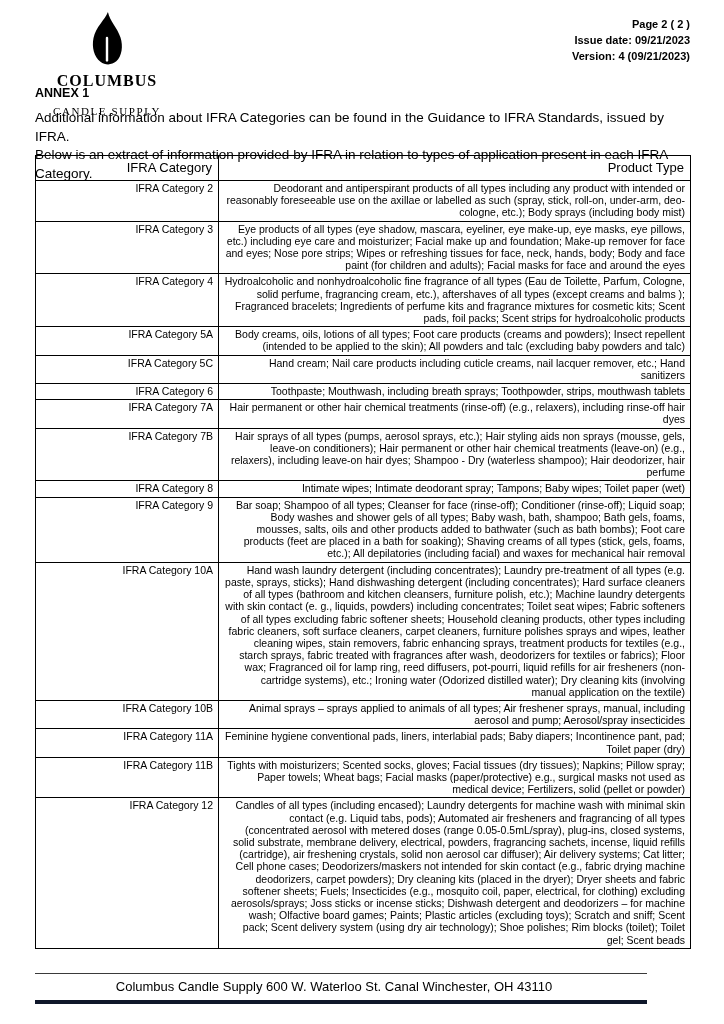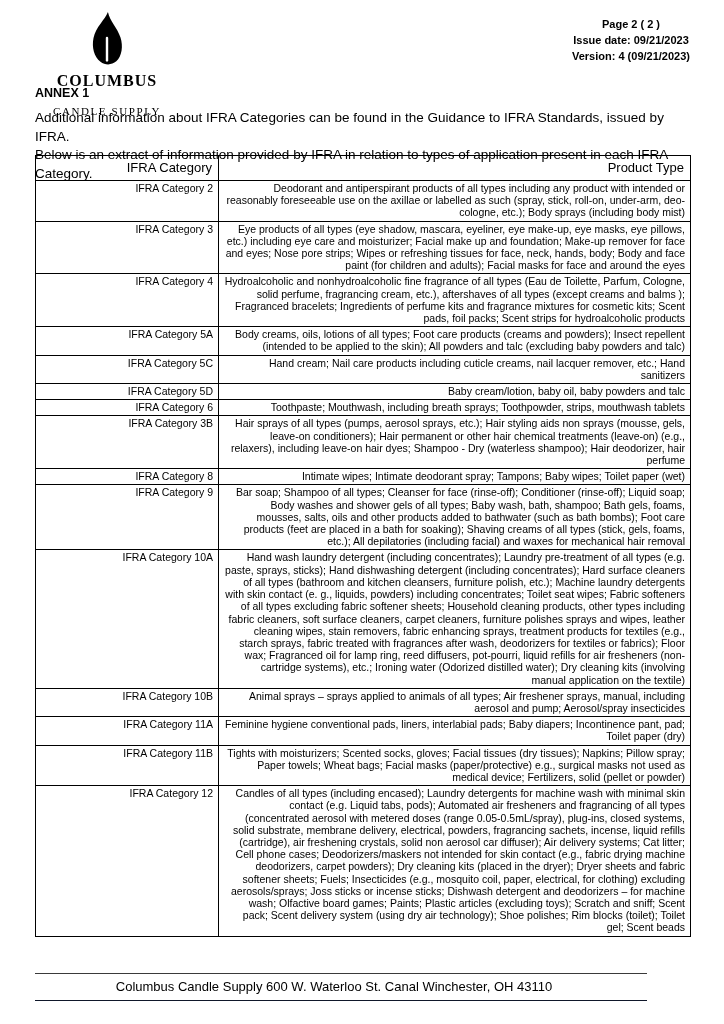--- a/index.html
+++ b/index.html
@@ -37,21 +37,21 @@
     font-size: 11px;
     letter-spacing: 1.6px;
     line-height: 13px;
     white-space: nowrap;
     margin-top: 14px;
   }
   .doc-meta {
     position: absolute;
     top: 16px;
     right: 34px;
-    text-align: center;
+    text-align: right;
     font-size: 11px;
     font-weight: bold;
     line-height: 16px;
   }
 
   
   .annex-title {
     position: absolute;
     top: 86px;
     left: 35px;
@@ -93,21 +93,21 @@
   .col-category { width: 183px; }
   .cat-cell { white-space: nowrap; }
 
   
   .footer {
     position: absolute;
     top: 973px;
     left: 35px;
     width: 612px;
     border-top: 1px solid #3a3a3a;
-    border-bottom: 1px solid #0f172a;
+    border-bottom: 4px solid #0f172a;
     padding: 5px 14px 6px 0;
     text-align: center;
     font-size: 13px;
   }
 </style>
 </head>
 <body>
 
 <div class="page">
 
@@ -161,29 +161,29 @@
         </tr>
         <tr>
           <td class="cat-cell">IFRA Category 5A</td>
           <td>Body creams, oils, lotions of all types; Foot care products (creams and powders); Insect repellent (intended to be applied to the skin); All powders and talc (excluding baby powders and talc)</td>
         </tr>
         <tr>
           <td class="cat-cell">IFRA Category 5C</td>
           <td>Hand cream; Nail care products including cuticle creams, nail lacquer remover, etc.; Hand sanitizers</td>
         </tr>
         <tr>
-          <td class="cat-cell">IFRA Category 5D</td>
-          <td>Baby cream/lotion, baby oil, baby powders and talc</td>
-        </tr>
-        <tr>
           <td class="cat-cell">IFRA Category 6</td>
           <td>Toothpaste; Mouthwash, including breath sprays; Toothpowder, strips, mouthwash tablets</td>
         </tr>
         <tr>
-          <td class="cat-cell">IFRA Category 3B</td>
+          <td class="cat-cell">IFRA Category 7A</td>
+          <td>Hair permanent or other hair chemical treatments (rinse-off) (e.g., relaxers), including rinse-off hair dyes</td>
+        </tr>
+        <tr>
+          <td class="cat-cell">IFRA Category 7B</td>
           <td>Hair sprays of all types (pumps, aerosol sprays, etc.); Hair styling aids non sprays (mousse, gels, leave-on conditioners); Hair permanent or other hair chemical treatments (leave-on) (e.g., relaxers), including leave-on hair dyes; Shampoo - Dry (waterless shampoo); Hair deodorizer, hair perfume</td>
         </tr>
         <tr>
           <td class="cat-cell">IFRA Category 8</td>
           <td>Intimate wipes; Intimate deodorant spray; Tampons; Baby wipes; Toilet paper (wet)</td>
         </tr>
         <tr>
           <td class="cat-cell">IFRA Category 9</td>
           <td>Bar soap; Shampoo of all types; Cleanser for face (rinse-off); Conditioner (rinse-off); Liquid soap; Body washes and shower gels of all types; Baby wash, bath, shampoo; Bath gels, foams, mousses, salts, oils and other products added to bathwater (such as bath bombs); Foot care products (feet are placed in a bath for soaking); Shaving creams of all types (stick, gels, foams, etc.); All depilatories (including facial) and waxes for mechanical hair removal</td>
         </tr>

